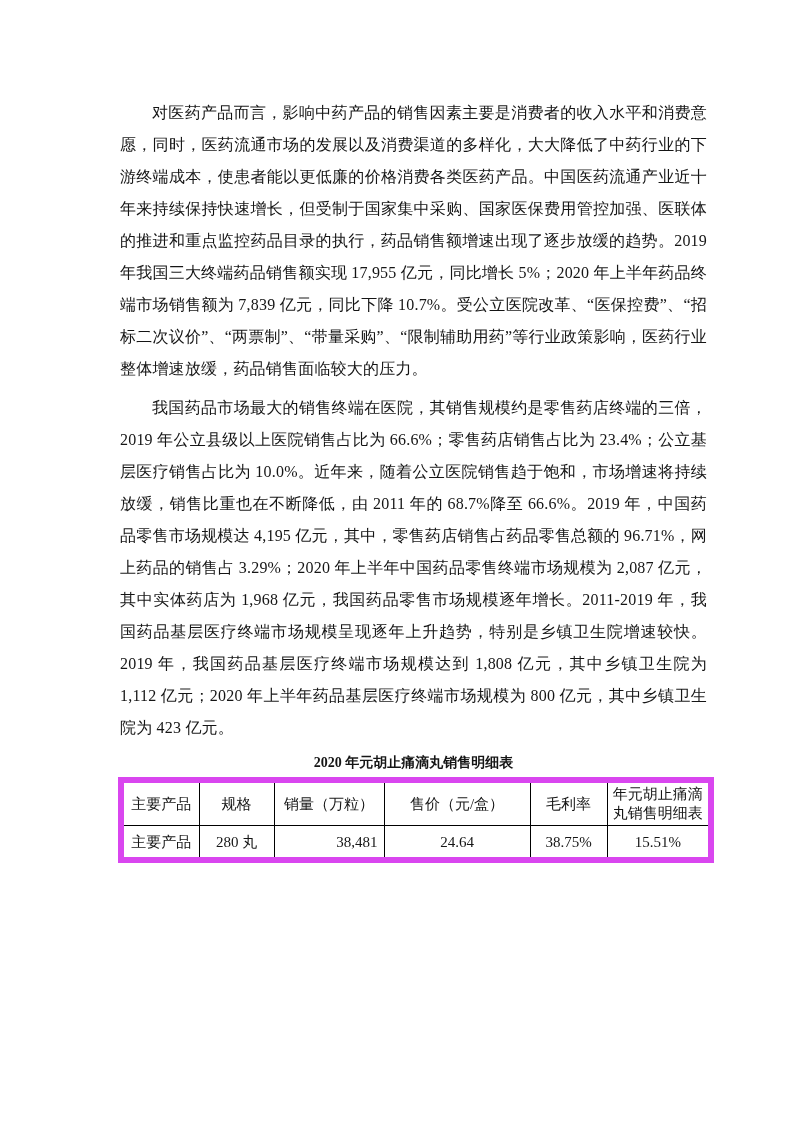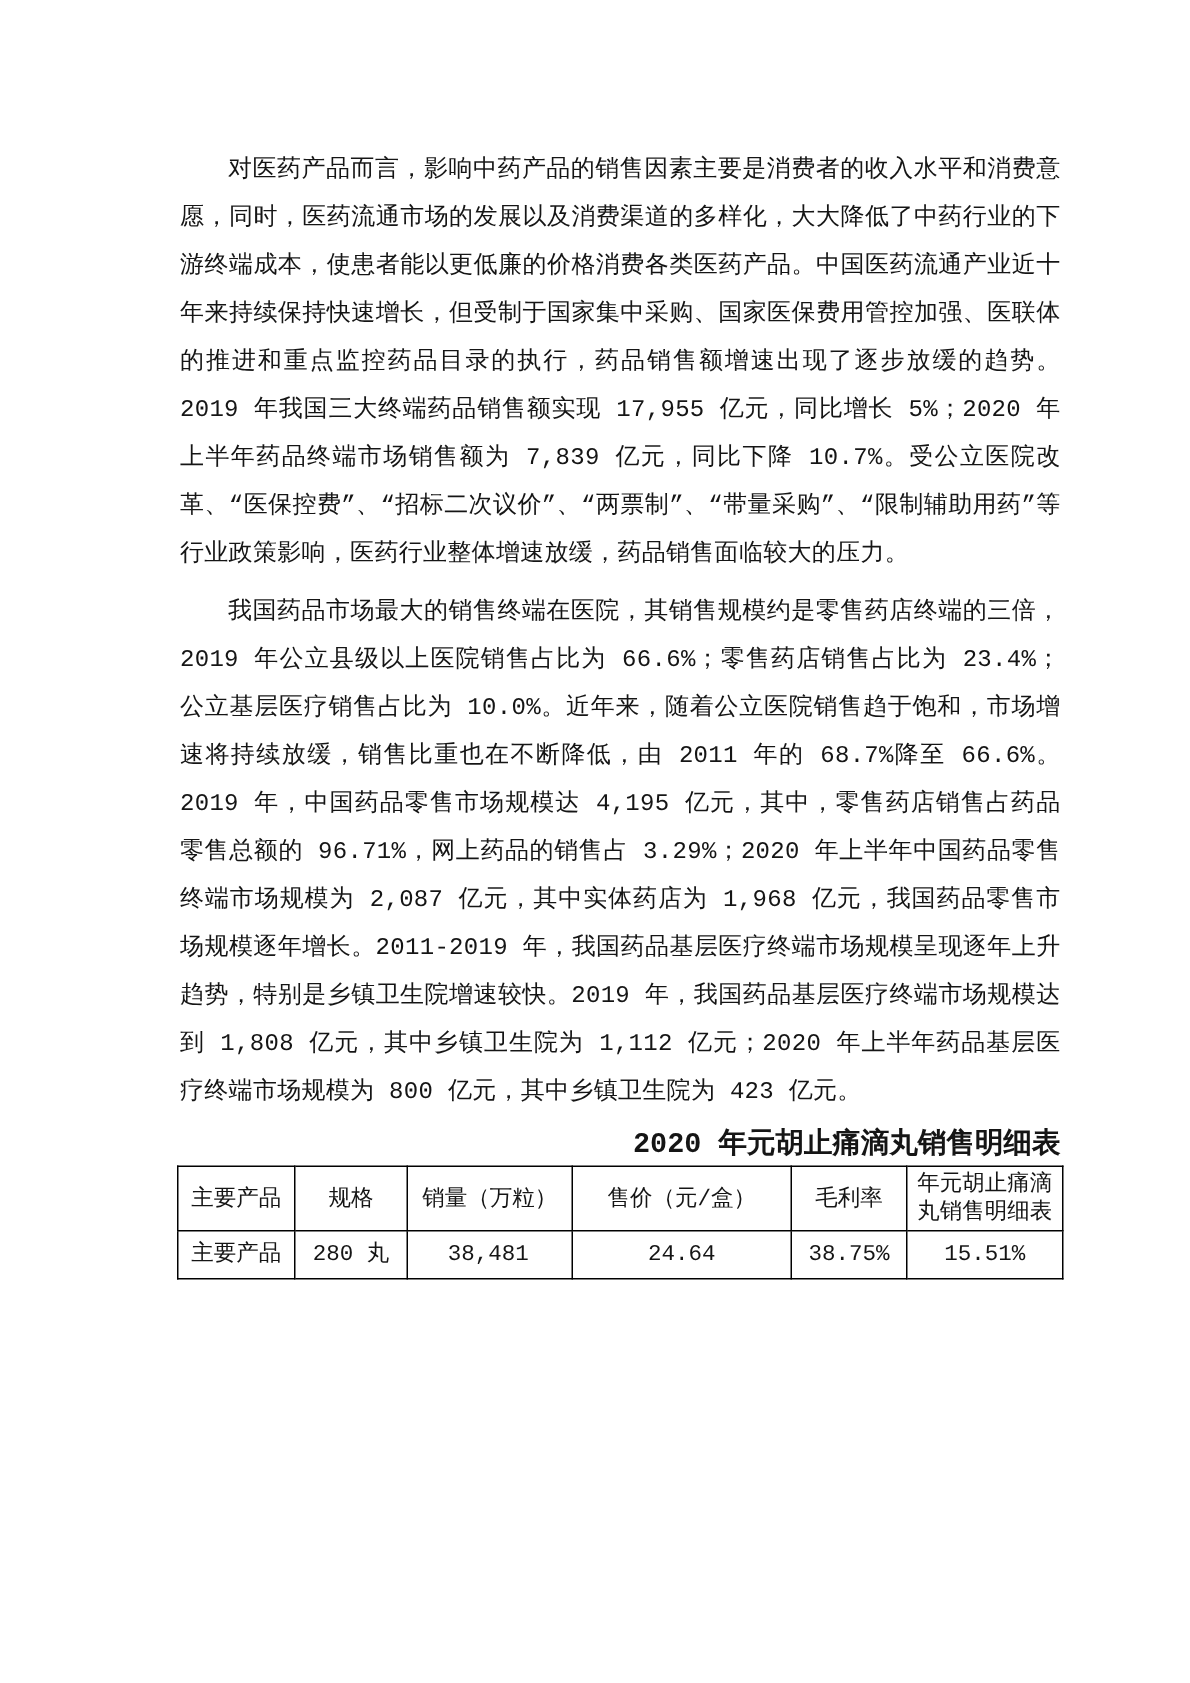--- a/index.html
+++ b/index.html
@@ -6,71 +6,72 @@
     margin: 0;
     padding: 0;
     background: #ffffff;
   }
   .page {
     position: relative;
     width: 793px;
     height: 1122px;
     background: #ffffff;
     overflow: hidden;
-    font-family: Liberation Mono, monospace;
+    font-family: Liberation Serif, serif;
     color: #151515;
   }
   .content {
     position: absolute;
     left: 120px;
     top: 97px;
     width: 587px;
   }
   p.para {
     margin: 0 0 7px 0;
     font-size: 16px;
     line-height: 32px;
     text-align: justify;
     text-indent: 2em;
     letter-spacing: 0.2px;
     word-break: break-word;
   }
   .table-title {
     margin: 6px 0 2px 0;
-    text-align: right;
+    text-align: center;
     font-weight: bold;
-    font-size: 19px;
+    font-size: 14px;
     line-height: 24px;
   }
   table.sales-table {
     border-collapse: collapse;
     table-layout: fixed;
     width: 590px;
     margin-left: -2px;
-    border: 1px solid #d946ef;
+    border: 6px solid #d946ef;
   }
   table.sales-table th,
   table.sales-table td {
     border: 1px solid #000;
     font-weight: normal;
     font-size: 15px;
     text-align: center;
     vertical-align: middle;
     padding: 2px 4px;
     overflow: hidden;
   }
   table.sales-table th {
     height: 38px;
     line-height: 19px;
   }
   table.sales-table td {
     height: 27px;
     line-height: 20px;
   }
   table.sales-table td.num-right {
+    text-align: right;
     padding-right: 6px;
   }
 </style>
 </head>
 <body>
 
 <div class="page">
   <div class="content">
 
     <p class="para">对医药产品而言，影响中药产品的销售因素主要是消费者的收入水平和消费意愿，同时，医药流通市场的发展以及消费渠道的多样化，大大降低了中药行业的下游终端成本，使患者能以更低廉的价格消费各类医药产品。中国医药流通产业近十年来持续保持快速增长，但受制于国家集中采购、国家医保费用管控加强、医联体的推进和重点监控药品目录的执行，药品销售额增速出现了逐步放缓的趋势。2019 年我国三大终端药品销售额实现 17,955 亿元，同比增长 5%；2020 年上半年药品终端市场销售额为 7,839 亿元，同比下降 10.7%。受公立医院改革、“医保控费”、“招标二次议价”、“两票制”、“带量采购”、“限制辅助用药”等行业政策影响，医药行业整体增速放缓，药品销售面临较大的压力。</p>

